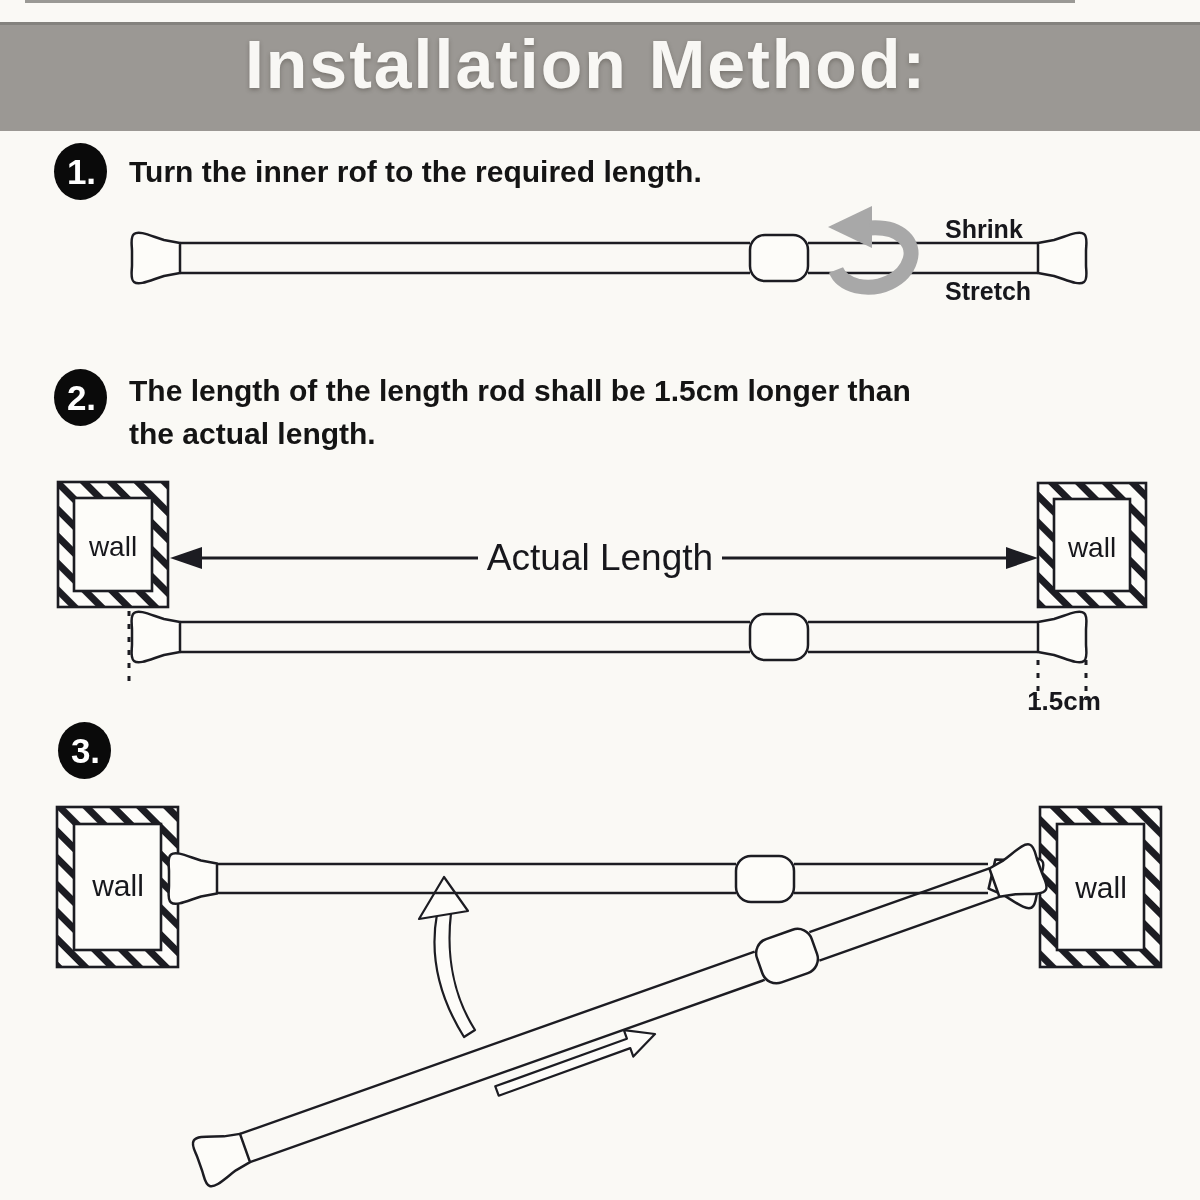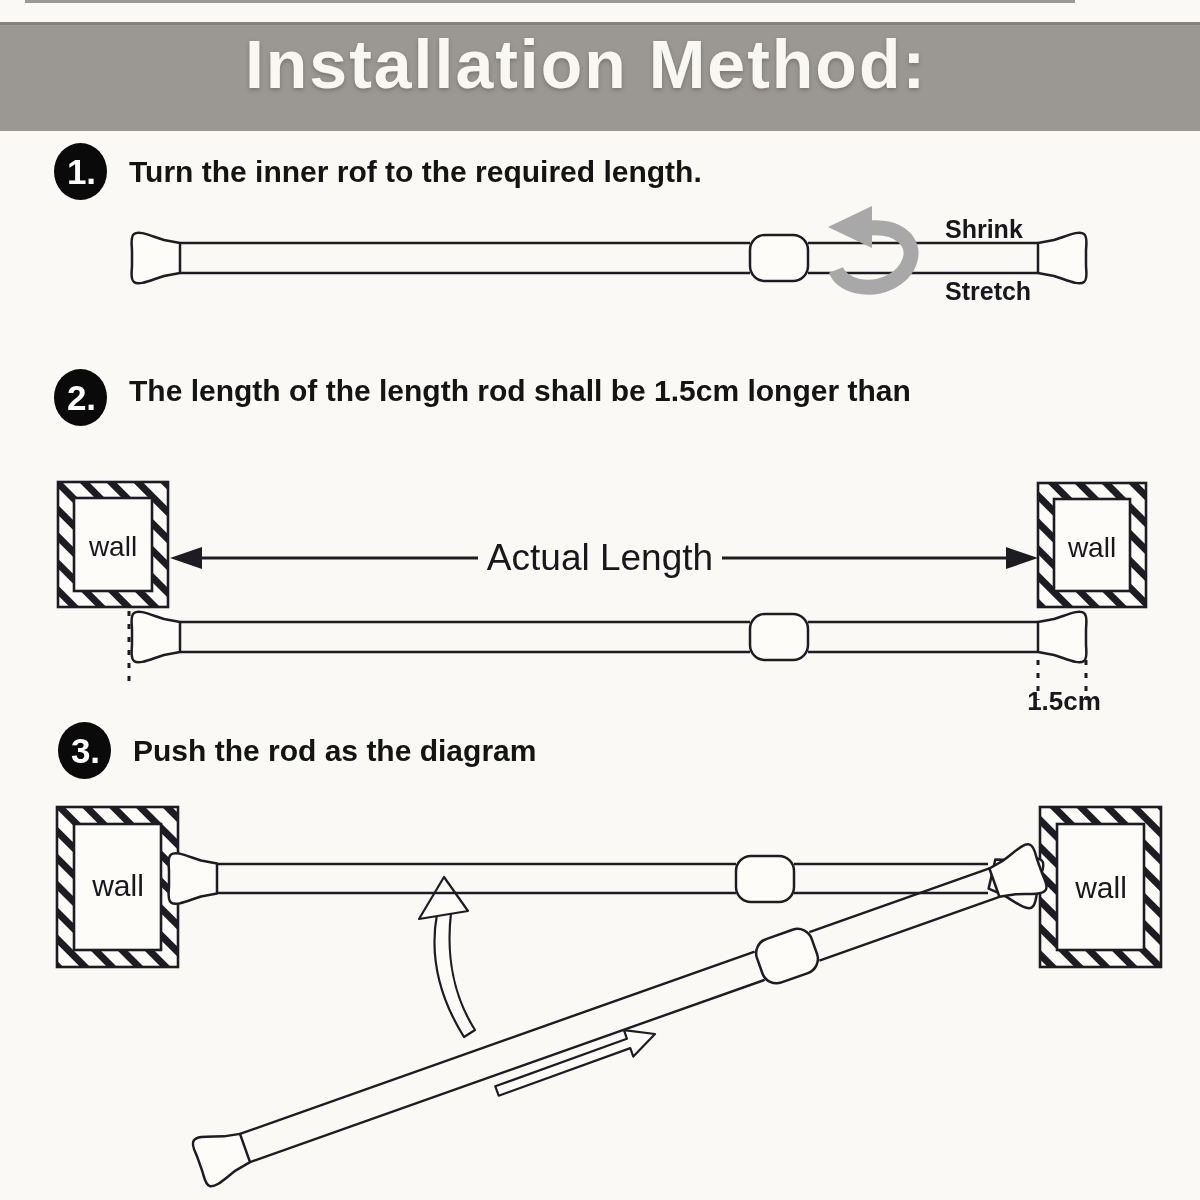--- a/index.html
+++ b/index.html
@@ -74,30 +74,28 @@
         <span>Turn the inner rof to the required length.</span>
       </div>
   </div>
 
   <div class="step step2">
     <span class="num">
         <span>2.</span>
       </span>
     <div class="step-text">
       <span>The length of the length rod shall be 1.5cm longer than</span>
+      <span>the actual length.</span>
     </div>
   </div>
 
   <div class="step step3 middle">
     <span class="num">
         <span>3.</span>
       </span>
-    <div class="step-text">
-        <span>Push the rod as the diagram</span>
-      </div>
   </div>
 
   <svg class="art" width="1200" height="1200" viewBox="0 0 1200 1200">
     <defs>
       <pattern id="hatch" width="19" height="19" patternUnits="userSpaceOnUse" patternTransform="rotate(-45)">
         <rect width="19" height="19" fill="#fdfcf9"></rect>
         <rect x="0" y="0" width="7" height="19" fill="#1c1c22"></rect>
       </pattern>
       <path id="capShape" d="M 0 -15 L -16 -18 C -29 -22 -41 -28 -46 -24 C -50 -21 -48 -13 -48 -7 L -48 7 C -48 13 -50 21 -46 24 C -41 28 -29 22 -16 18 L 0 15 Z" fill="#fdfcf9" stroke="#1c1c22" stroke-width="2.5" stroke-linejoin="round"></path>
     </defs>

